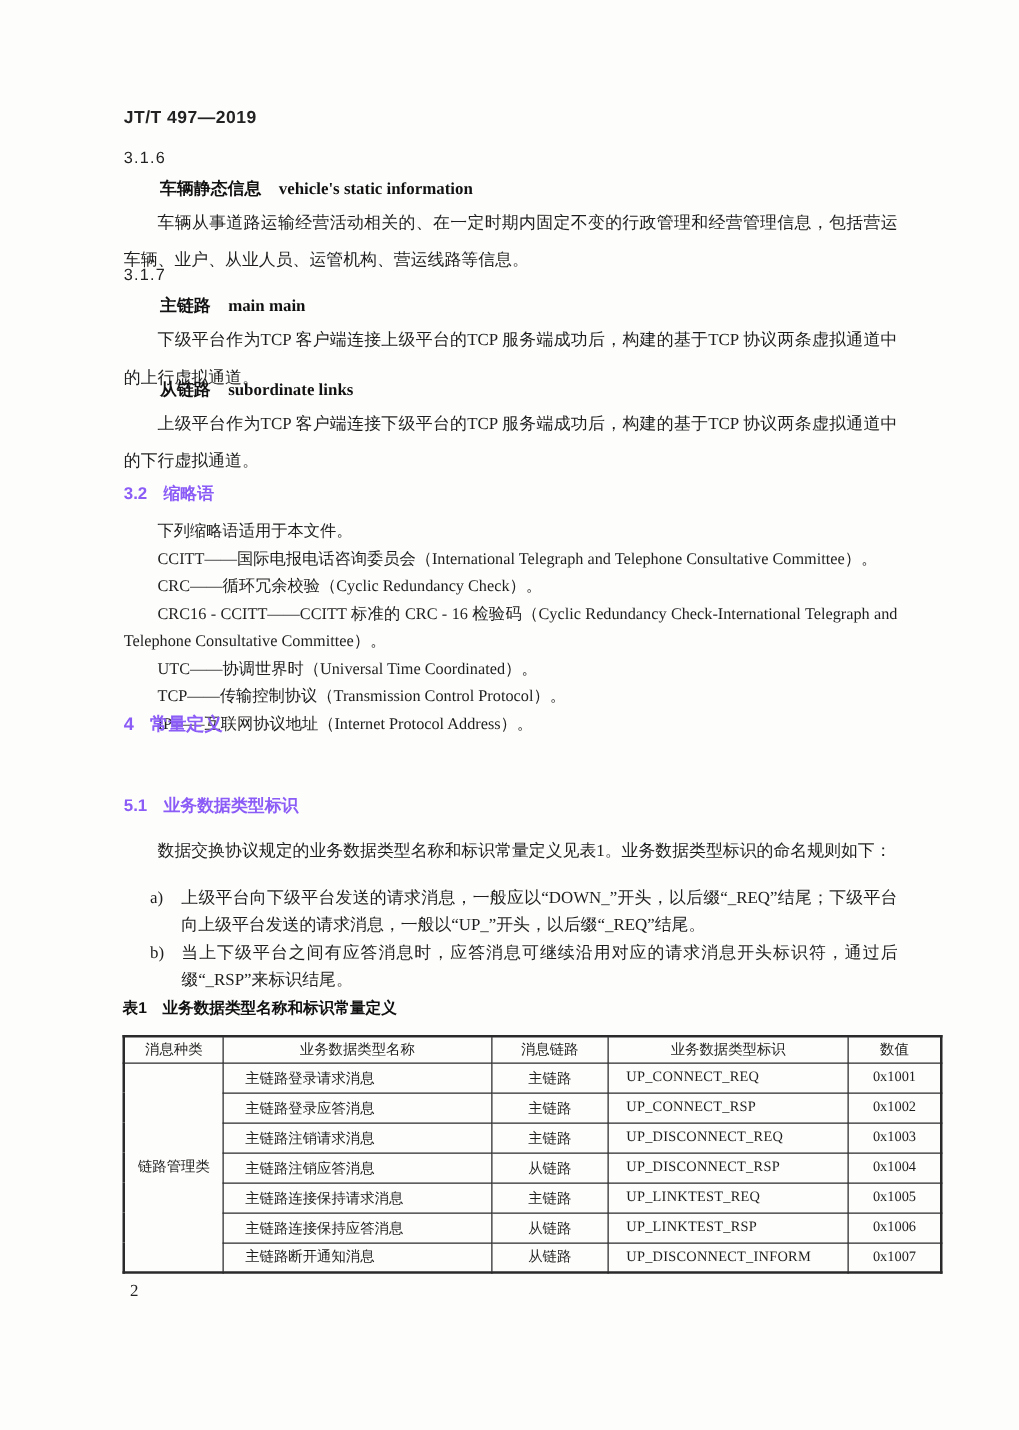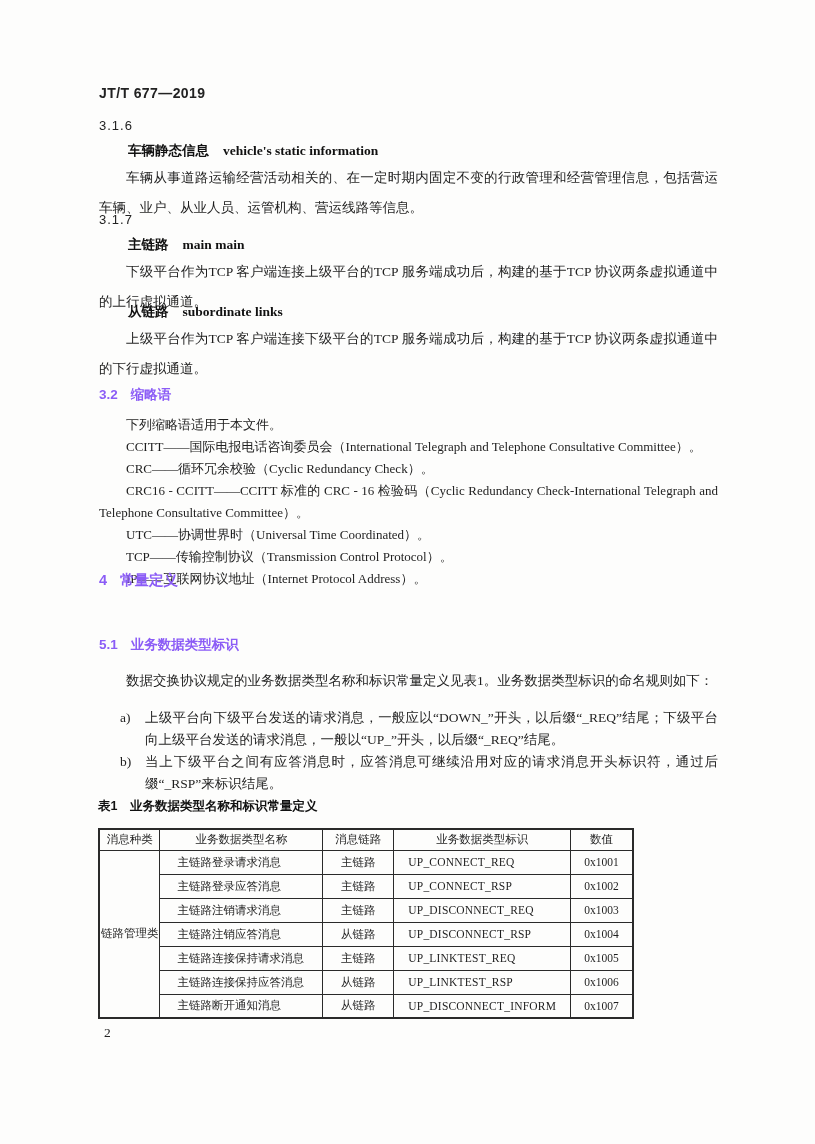--- a/index.html
+++ b/index.html
@@ -57,42 +57,42 @@
   .rule-marker { width:25px; flex:0 0 25px; font-size:13.5px; line-height:22px; }
   .rule-text { flex:1; font-size:13.5px; line-height:22px; text-align:justify; }
 
   .tbl-caption {
     position:absolute; left:98px; width:616px; top:795px;
     text-align:left; font-family:"Liberation Sans","DejaVu Sans",sans-serif;
     font-weight:bold; font-size:12.5px; line-height:22px; color:#111;
   }
   table.t1 {
     position:absolute; left:98px; top:828px;
-    width:536px; border-collapse:collapse;
+    width:656px; border-collapse:collapse;
     border:2px solid #2a2a2a;
     font-size:11.5px; color:#1e1e1e;
   }
   table.t1 th, table.t1 td { border:1px solid #2a2a2a; font-weight:normal; }
   table.t1 th { height:21px; text-align:center; }
   table.t1 td { height:24px; }
   td.c-center { text-align:center; }
   td.c-name { text-align:left; padding-left:17px; }
   td.c-id { text-align:left; padding-left:14px; letter-spacing:0.2px; }
 
   .page-num {
     position:absolute; left:104px; top:1022px;
     font-size:13.5px; line-height:22px; color:#222;
   }
 </style>
 </head>
 <body>
 
 <div class="page">
 
-  <div class="doc-code">JT/T 677—2019</div>
+  <div class="doc-code">JT/T 497—2019</div>
 
   <div class="content-col" style="top:115px;">
     <div class="clause-num">3.1.6</div>
     <div class="term-line">
       <span>车辆静态信息</span><span class="term-en">vehicle's static information</span>
     </div>
     <p class="body-p">车辆从事道路运输经营活动相关的、在一定时期内固定不变的行政管理和经营管理信息，包括营运车辆、业户、从业人员、运管机构、营运线路等信息。</p>
   </div>
 
   <div class="content-col" style="top:209px;">

